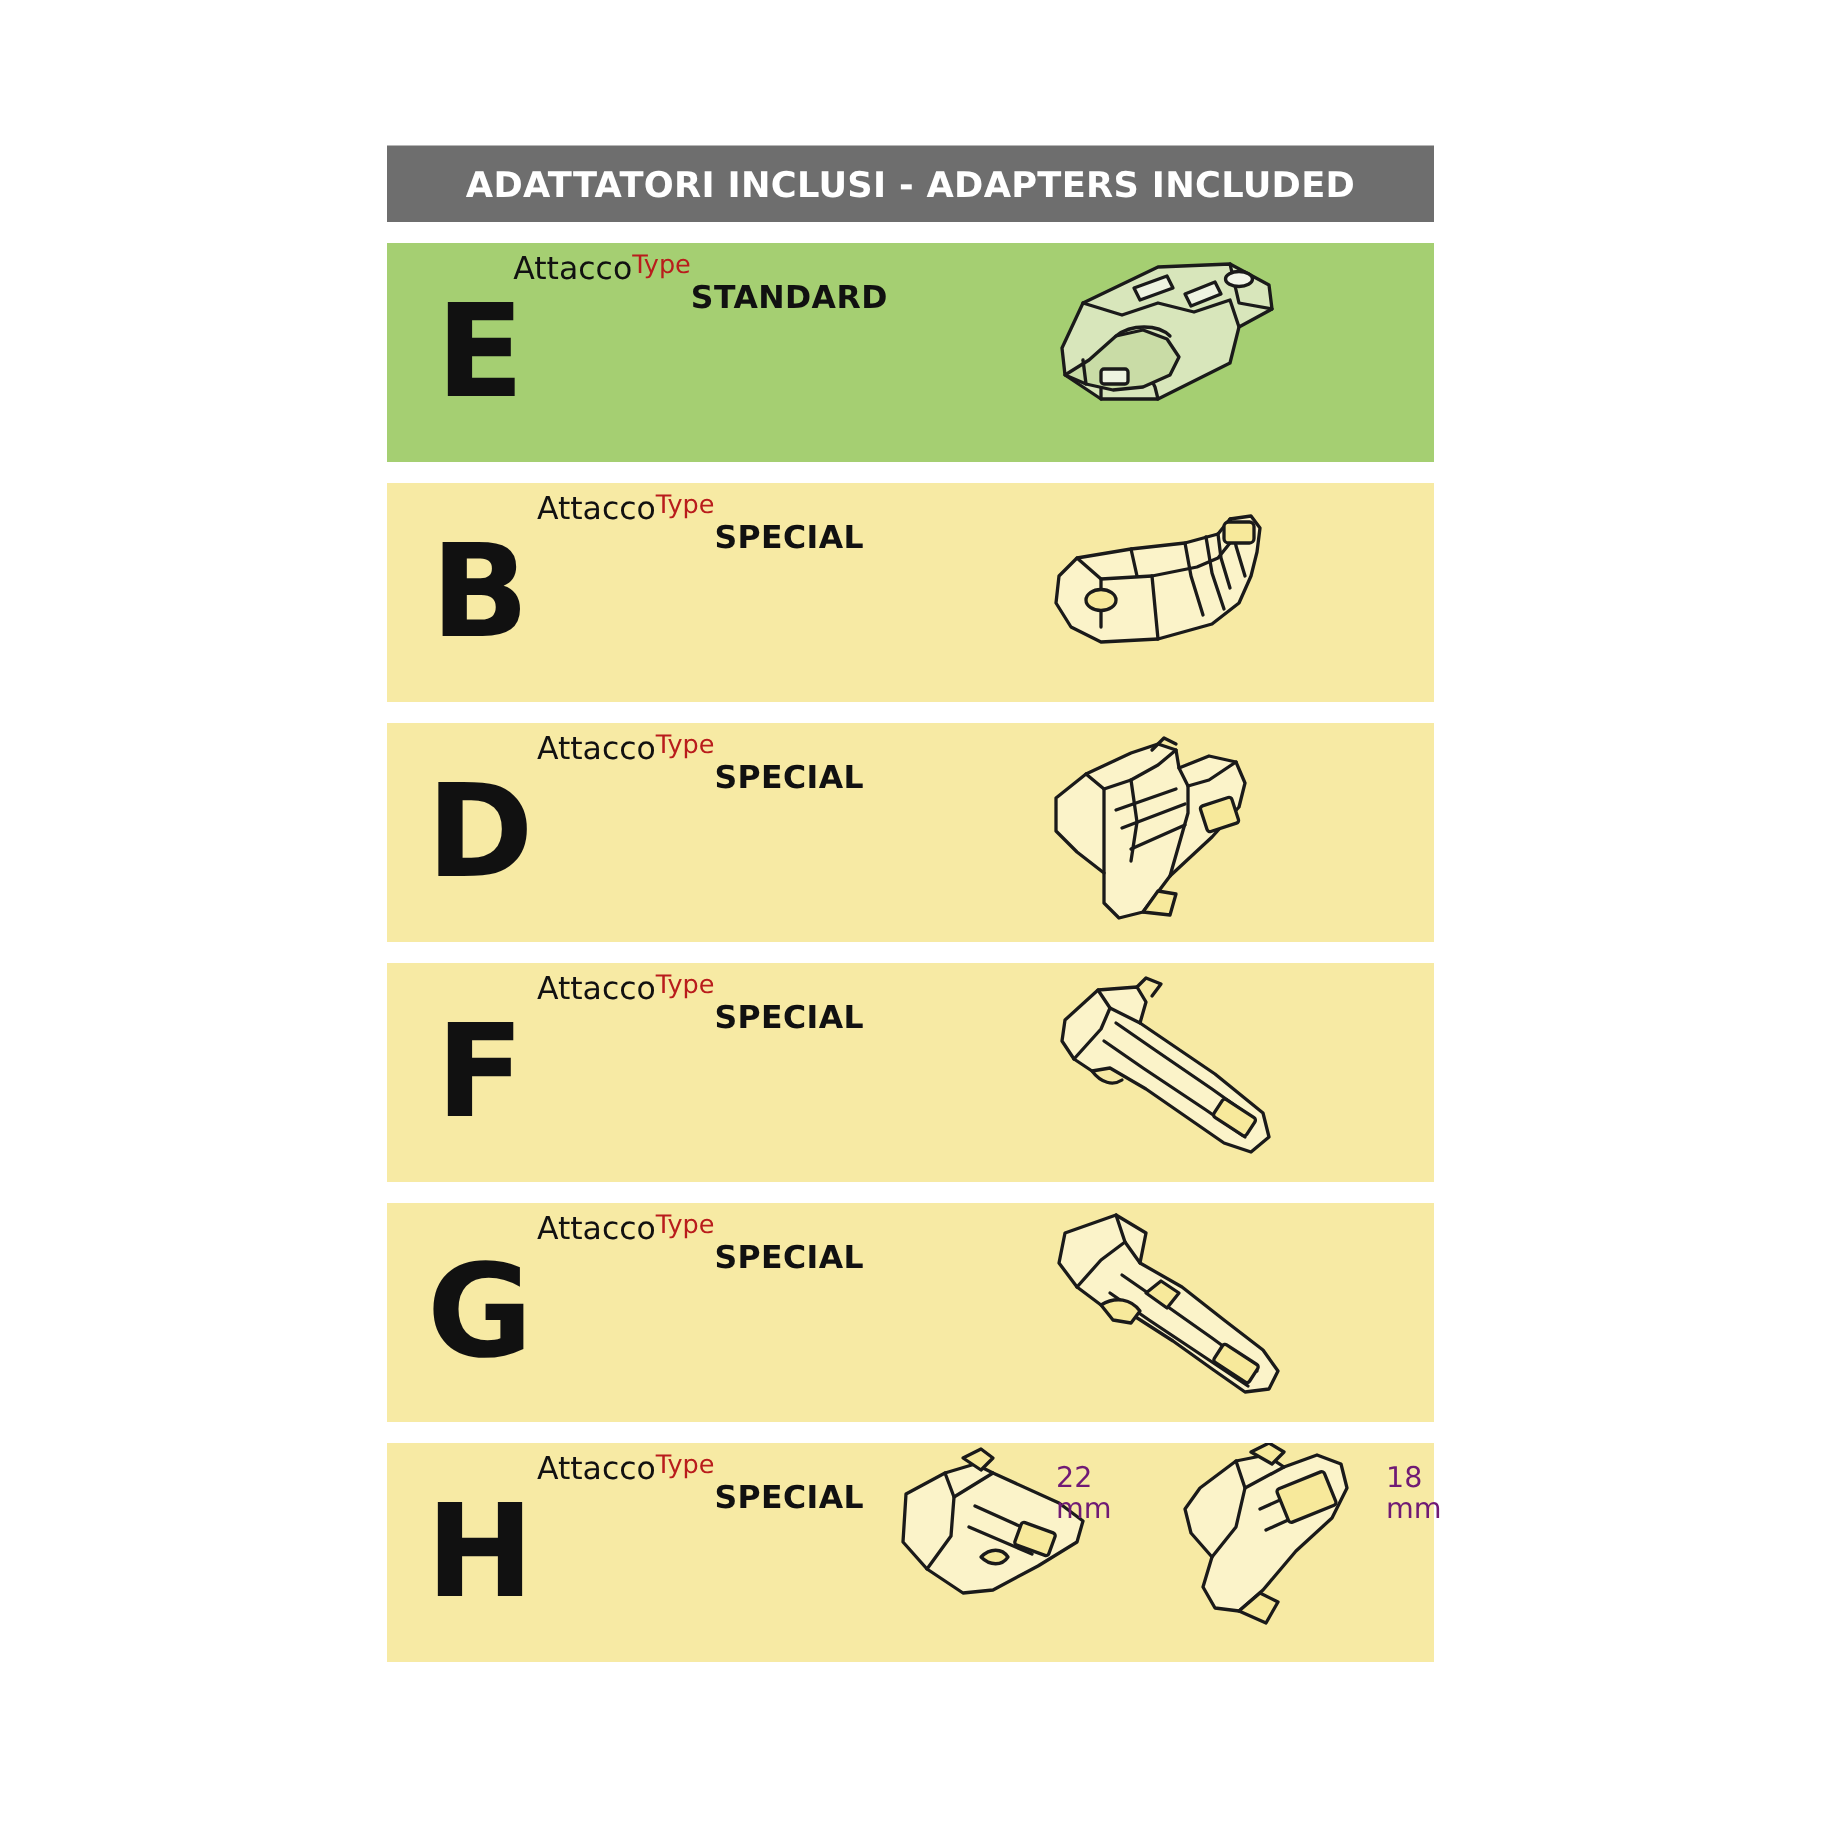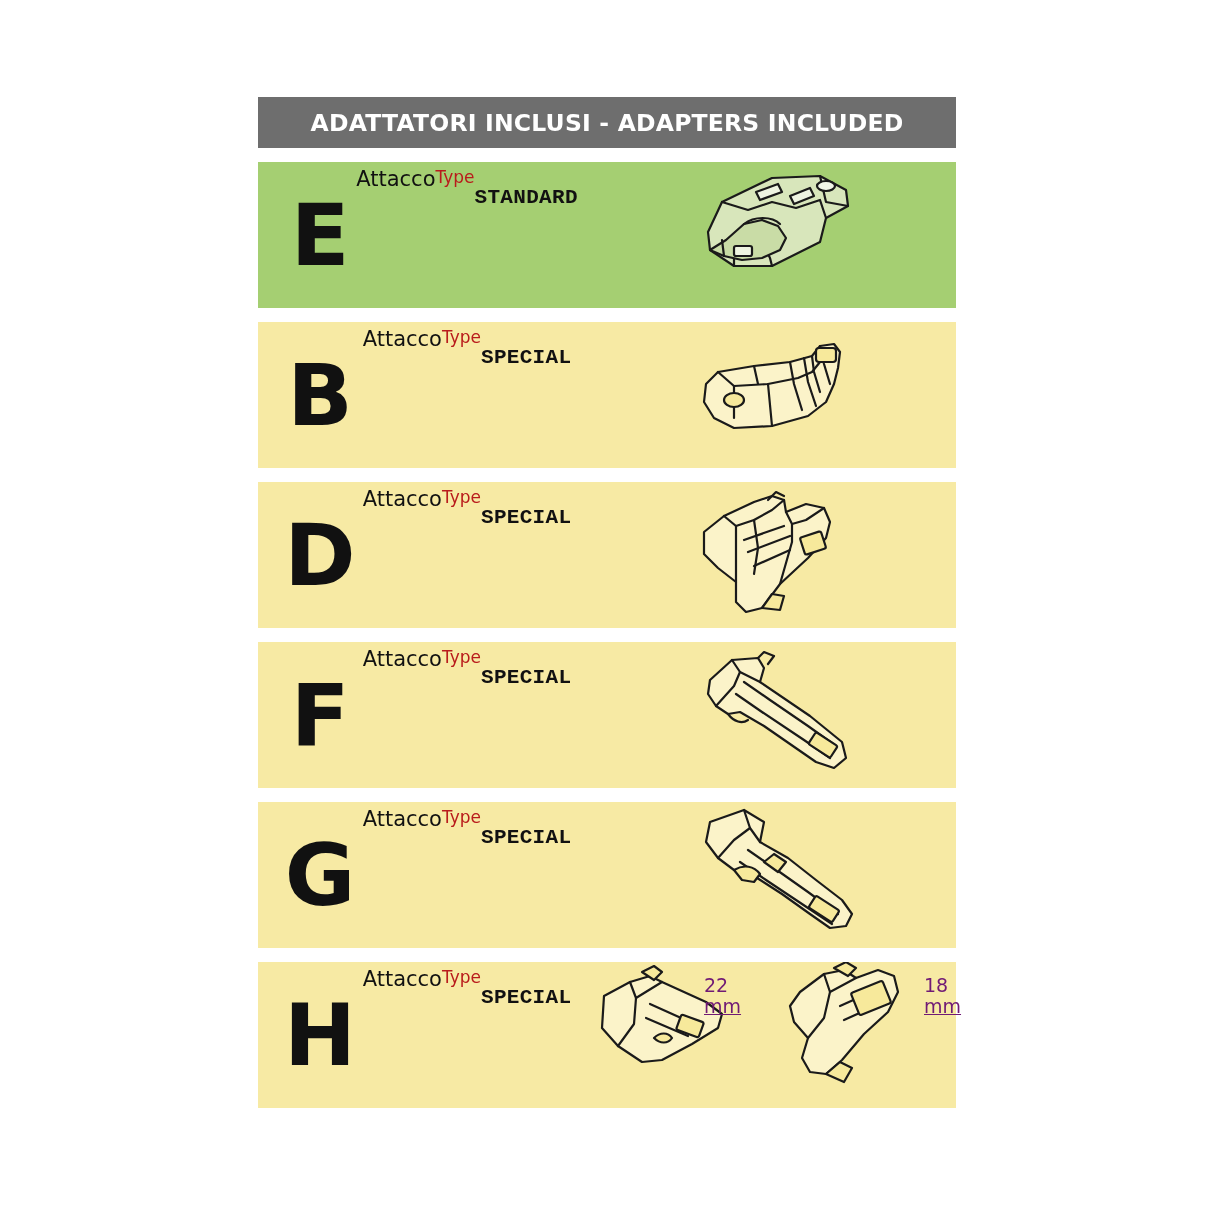--- a/index.html
+++ b/index.html
@@ -81,42 +81,41 @@
     color: #b91c1c;
     line-height: 1.33;
     text-align: right;
   }
   .kind {
     font-size: 21px;
     font-weight: bold;
     color: #111111;
     margin-top: 20px;
     letter-spacing: 0.3px;
-    font-family: Liberation Mono, monospace;
   }
   .artwork {
     flex: 1;
     position: relative;
   }
   .artwork svg {
     position: absolute;
     left: 0;
     top: 0;
     width: 100%;
     height: 100%;
   }
   .mm-label {
     position: absolute;
     font-size: 19px;
     color: #701a75;
     line-height: 1.12;
     text-align: left;
   }
   .mm-label .num { display: block; }
-  .mm-label .unit { display: block; text-decoration: underline; }
+  .mm-label .unit { display: block; }
   .mm-22 { left: 146px; top: 13px; }
   .mm-19 { left: 366px; top: 13px; }
 </style>
 </head>
 <body>
 
 <div class="sheet">
   <div class="panel">
 
     <div class="header">

